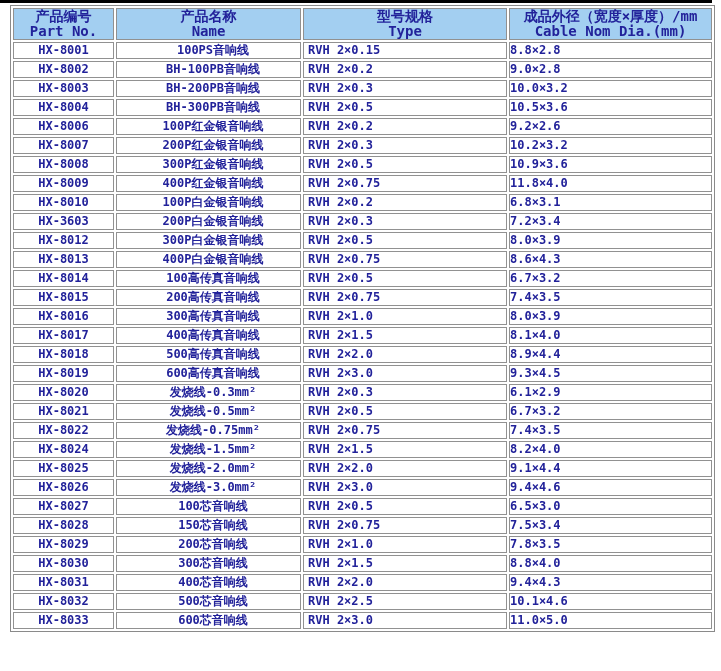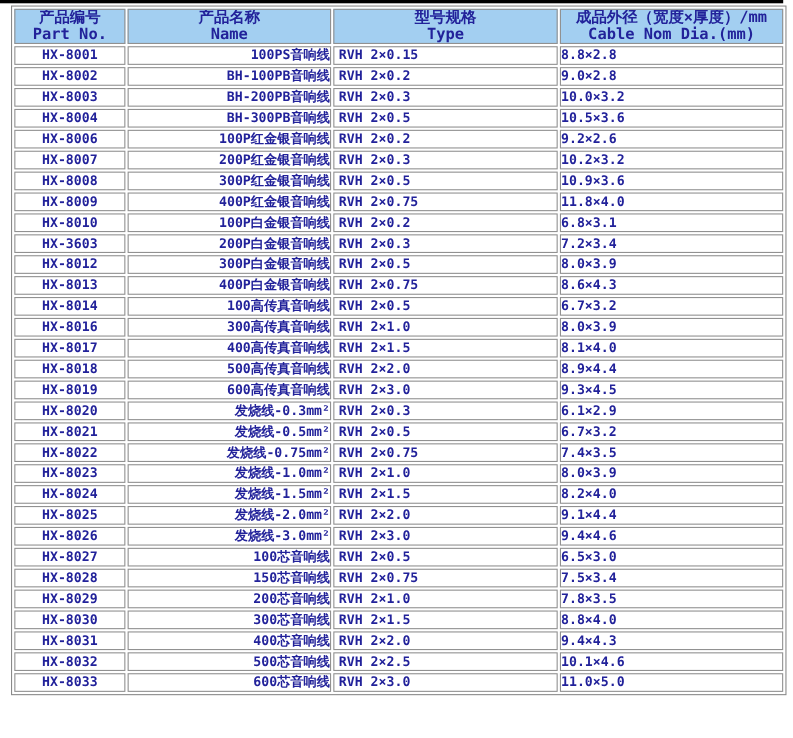--- a/index.html
+++ b/index.html
@@ -50,21 +50,21 @@
     font-weight: bold;
   }
   td {
     background: #ffffff;
     height: 15px;
     font-size: 12px;
     line-height: 15px;
     padding: 0;
   }
   td.c1 { text-align: center; }
-  td.c2 { text-align: right; padding-left: 9px; }
+  td.c2 { text-align: center; padding-left: 9px; }
   td.c3 { text-align: left; padding-left: 4px; }
   td.c4 { text-align: left; }
   .hdr-zh, .hdr-en { display: block; }
 </style>
 </head>
 <body>
 
 <div class="top-rule"></div>
 
 <table class="product-table">
@@ -167,20 +167,26 @@
         <td class="c3">RVH 2×0.75</td>
         <td class="c4">8.6×4.3</td>
       </tr>
       <tr>
         <td class="c1">HX-8014</td>
         <td class="c2">100高传真音响线</td>
         <td class="c3">RVH 2×0.5</td>
         <td class="c4">6.7×3.2</td>
       </tr>
       <tr>
+        <td class="c1">HX-8015</td>
+        <td class="c2">200高传真音响线</td>
+        <td class="c3">RVH 2×0.75</td>
+        <td class="c4">7.4×3.5</td>
+      </tr>
+      <tr>
         <td class="c1">HX-8016</td>
         <td class="c2">300高传真音响线</td>
         <td class="c3">RVH 2×1.0</td>
         <td class="c4">8.0×3.9</td>
       </tr>
       <tr>
         <td class="c1">HX-8017</td>
         <td class="c2">400高传真音响线</td>
         <td class="c3">RVH 2×1.5</td>
         <td class="c4">8.1×4.0</td>
@@ -209,26 +215,20 @@
         <td class="c3">RVH 2×0.5</td>
         <td class="c4">6.7×3.2</td>
       </tr>
       <tr>
         <td class="c1">HX-8022</td>
         <td class="c2">发烧线-0.75mm²</td>
         <td class="c3">RVH 2×0.75</td>
         <td class="c4">7.4×3.5</td>
       </tr>
       <tr>
-        <td class="c1">HX-8023</td>
-        <td class="c2">发烧线-1.0mm²</td>
-        <td class="c3">RVH 2×1.0</td>
-        <td class="c4">8.0×3.9</td>
-      </tr>
-      <tr>
         <td class="c1">HX-8024</td>
         <td class="c2">发烧线-1.5mm²</td>
         <td class="c3">RVH 2×1.5</td>
         <td class="c4">8.2×4.0</td>
       </tr>
       <tr>
         <td class="c1">HX-8025</td>
         <td class="c2">发烧线-2.0mm²</td>
         <td class="c3">RVH 2×2.0</td>
         <td class="c4">9.1×4.4</td>

